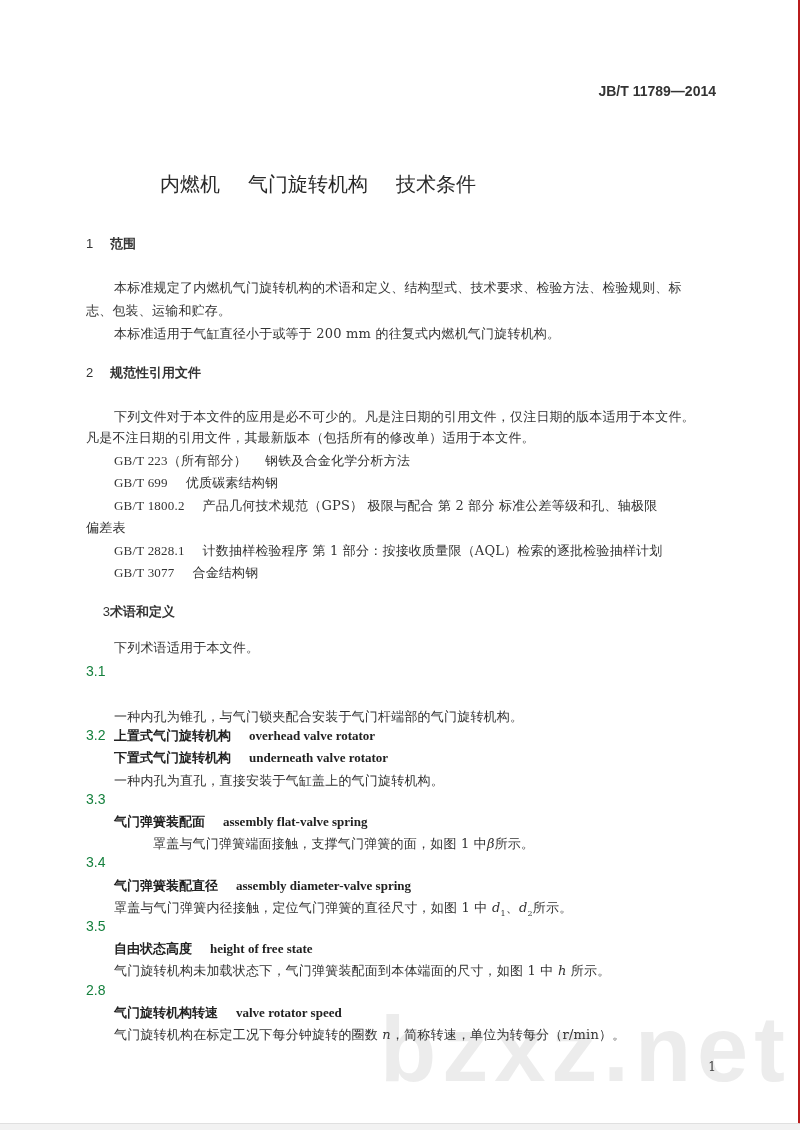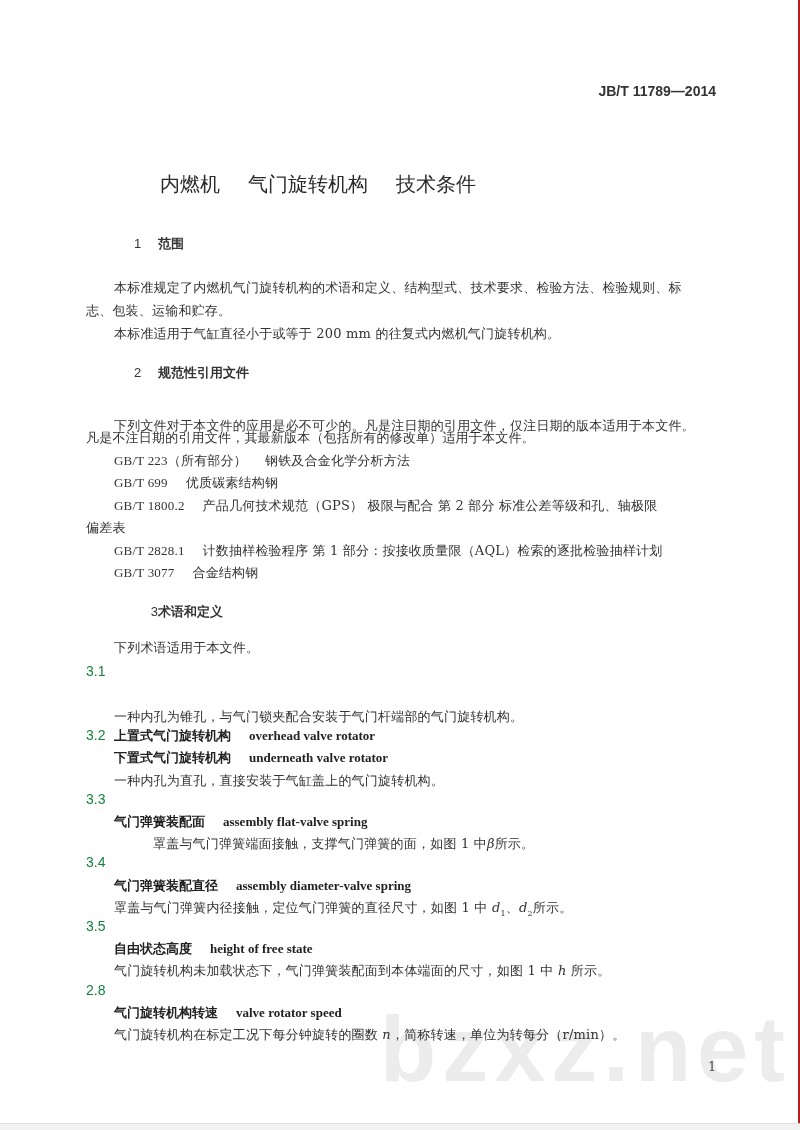--- a/index.html
+++ b/index.html
@@ -16,21 +16,21 @@
     position: absolute; right: 82px; top: 83px;
     font-family: "Liberation Sans", sans-serif; font-size: 14px; font-weight: bold; color: #333;
   }
   .doc-title {
     position: absolute; left: 0; width: 636px; top: 171px; text-align: center;
     font-family: "DejaVu Sans", sans-serif; font-size: 20px; color: #2a2a2a; word-spacing: 0;
   }
   .doc-title span { margin: 0 14px; }
   .abs { position: absolute; white-space: nowrap; }
   .sec-head {
-    font-family: "DejaVu Sans", sans-serif; font-size: 13px; font-weight: bold; color: #333; margin-left: 48px;
+    font-family: "DejaVu Sans", sans-serif; font-size: 13px; font-weight: bold; color: #333;
   }
   .sec-head .num { display: inline-block; width: 24px; font-family: "Liberation Sans", sans-serif; font-weight: normal; }
   .para { font-size: 13px; color: #333; letter-spacing: 0.2px; }
   .term-num { font-family: "Liberation Sans", sans-serif; font-size: 14px; color: #15803d; }
   .term-title { font-size: 13px; font-weight: bold; color: #222; }
   .term-title .en { font-family: "Liberation Serif", serif; margin-left: 18px; }
   .ref-code { font-family: "Liberation Serif", serif; }
   .ref-gap { display: inline-block; width: 18px; }
   .watermark {
     position: absolute; left: 380px; top: 1003px;
@@ -54,21 +54,21 @@
   <div class="abs sec-head" style="left:86px; top:235px;">
     <span class="num">1</span><span>范围</span>
   </div>
   <div class="abs para" style="left:114px; top:279px;">本标准规定了内燃机气门旋转机构的术语和定义、结构型式、技术要求、检验方法、检验规则、标</div>
   <div class="abs para" style="left:86px; top:302px;">志、包装、运输和贮存。</div>
   <div class="abs para" style="left:114px; top:325px;">本标准适用于气缸直径小于或等于 200 mm 的往复式内燃机气门旋转机构。</div>
 
   <div class="abs sec-head" style="left:86px; top:364px;">
     <span class="num">2</span><span>规范性引用文件</span>
   </div>
-  <div class="abs para" style="left:114px; top:417px;">下列文件对于本文件的应用是必不可少的。凡是注日期的引用文件，仅注日期的版本适用于本文件。</div>
+  <div class="abs para" style="left:114px; top:408px;">下列文件对于本文件的应用是必不可少的。凡是注日期的引用文件，仅注日期的版本适用于本文件。</div>
   <div class="abs para" style="left:86px; top:429px;">凡是不注日期的引用文件，其最新版本（包括所有的修改单）适用于本文件。</div>
 
   <div class="abs para" style="left:114px; top:452px;">
     <span class="ref-code">GB/T 223（所有部分）</span><span class="ref-gap"></span><span>钢铁及合金化学分析方法</span>
   </div>
   <div class="abs para" style="left:114px; top:474px;">
     <span class="ref-code">GB/T 699</span><span class="ref-gap"></span><span>优质碳素结构钢</span>
   </div>
   <div class="abs para" style="left:114px; top:497px;">
     <span class="ref-code">GB/T 1800.2</span><span class="ref-gap"></span><span>产品几何技术规范（GPS）  极限与配合  第 2 部分  标准公差等级和孔、轴极限</span>

